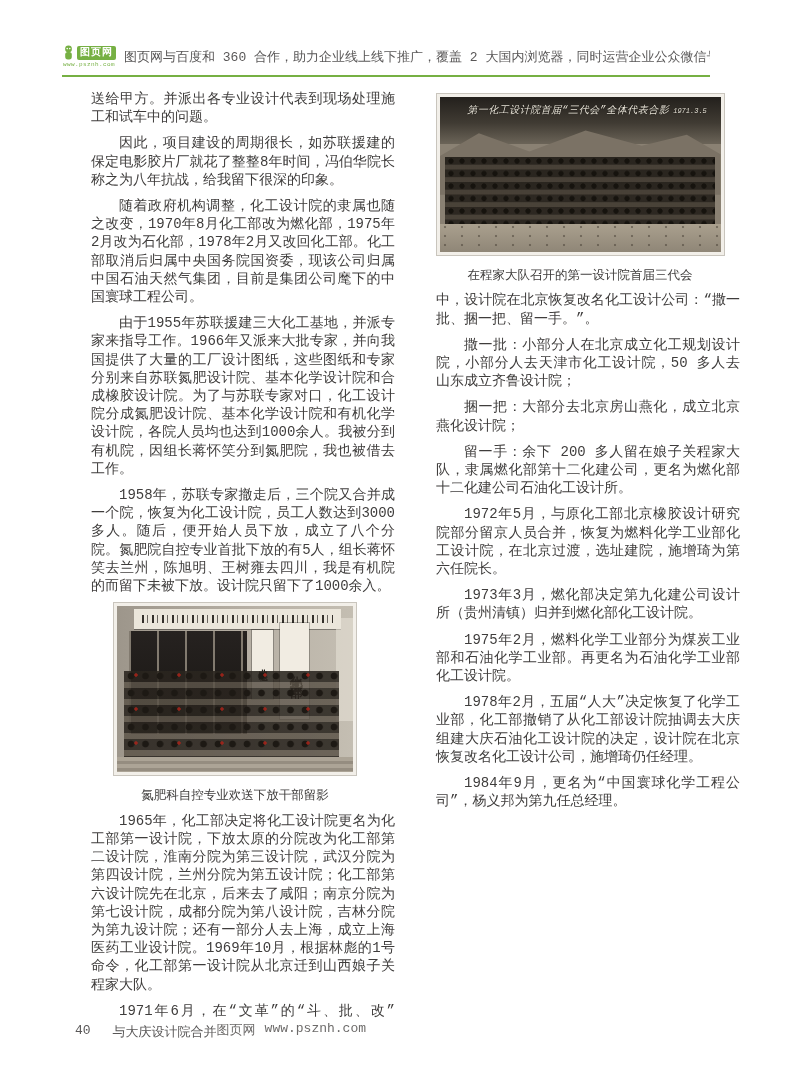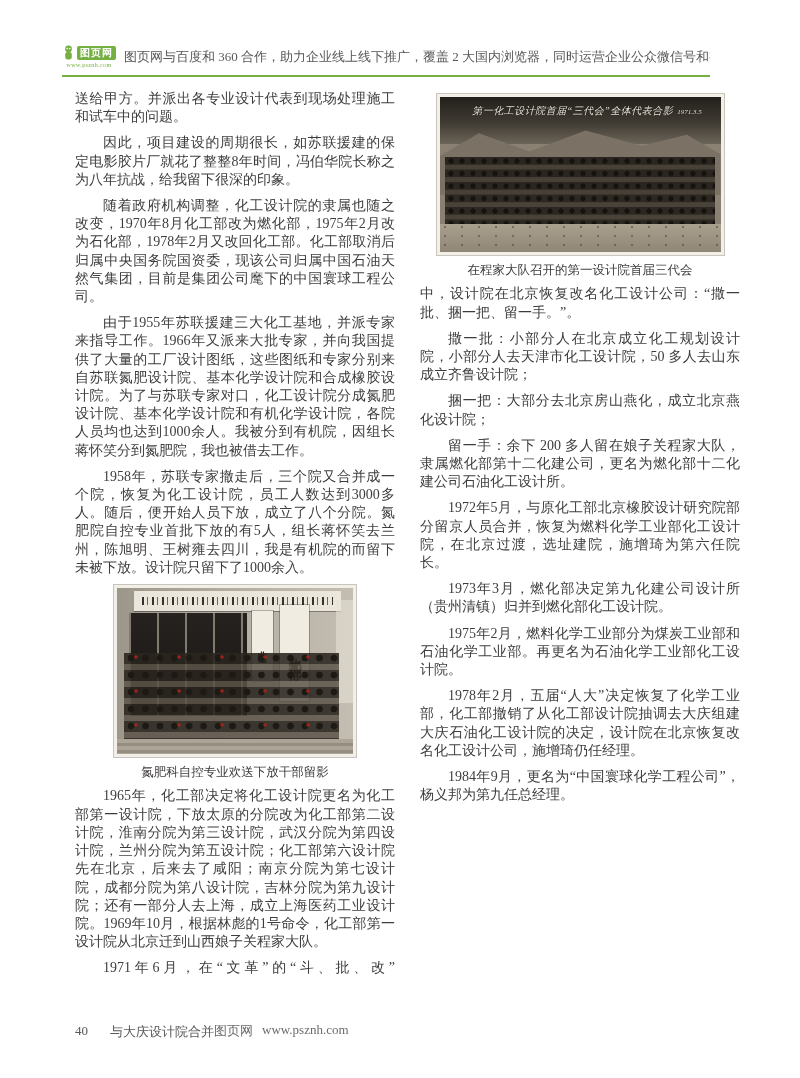--- a/index.html
+++ b/index.html
@@ -3,42 +3,42 @@
 <meta charset="utf-8">
 <style>
   :root{
     --green:#76b043;
     --body:#3f3d3c;
     --muted:#595757;
   }
   html,body{margin:0;padding:0;background:#fff;}
   .page{
     position:relative;width:768px;height:1078px;background:#ffffff;overflow:hidden;
-    font-family:Liberation Serif, serif;
+    font-family:Liberation Mono, monospace;
   }
   
   .header{
     position:absolute;top:45px;left:62px;right:58px;
     display:flex;align-items:center;gap:8px;
     border-bottom:2px solid var(--green);padding-bottom:7px;
   }
   .logo{display:flex;flex-direction:column;align-items:center;line-height:1;}
   .logo-row{display:flex;align-items:center;gap:2px;}
   .logo-box{background:var(--green);color:#fff;font-size:10px;font-weight:bold;padding:2px 3px;border-radius:2px;letter-spacing:1px;}
   .logo-url{font-size:6px;color:var(--green);margin-top:2px;letter-spacing:.4px;}
   .tagline{font-size:13px;color:var(--muted);white-space:nowrap;overflow:hidden;flex:1;}
   
   .columns{position:absolute;top:90px;left:75px;display:flex;gap:25px;}
   .col{width:320px;font-size:14px;line-height:18.2px;color:var(--body);text-align:justify;}
-  .col p{margin:0 0 8px 0;}
+  .col p{margin:0 0 8px 16px;}
   .ind{text-indent:2em;}
   .jlast{text-align-last:justify;}
   
   figure{margin:4px 0 6px 0;text-align:center;}
-  .caption{font-size:12.5px;color:var(--body);margin-top:1px;text-align:center;text-indent:0;}
+  .caption{font-size:12.5px;color:var(--body);margin-top:7px;text-align:center;text-indent:0;}
   .photo{position:relative;overflow:hidden;display:inline-block;border:3px solid #f2efe9;box-shadow:0 0 0 1px #c9c5bd;}
   .layer{position:absolute;}
   
   .photo-r{width:281px;height:155px;background:#8a8173;}
   .photo-r .sky{top:0;left:0;right:0;height:30%;background:linear-gradient(180deg,#23201c 0%,#403b33 55%,#6b6458 100%);}
   .photo-r .hill{top:18%;left:0;right:0;height:45%;background:#7b7265;
       clip-path:polygon(0 45%,14% 12%,32% 38%,52% 8%,72% 30%,88% 14%,100% 42%,100% 100%,0 100%);}
   .photo-r .hand{top:5px;left:8%;right:3%;color:#ece7da;font-size:10px;font-style:italic;
       white-space:nowrap;letter-spacing:.5px;text-shadow:0 0 1px #000;text-align:center;}
   .photo-r .hand .date{font-size:7px;letter-spacing:0;margin-left:4px;}

